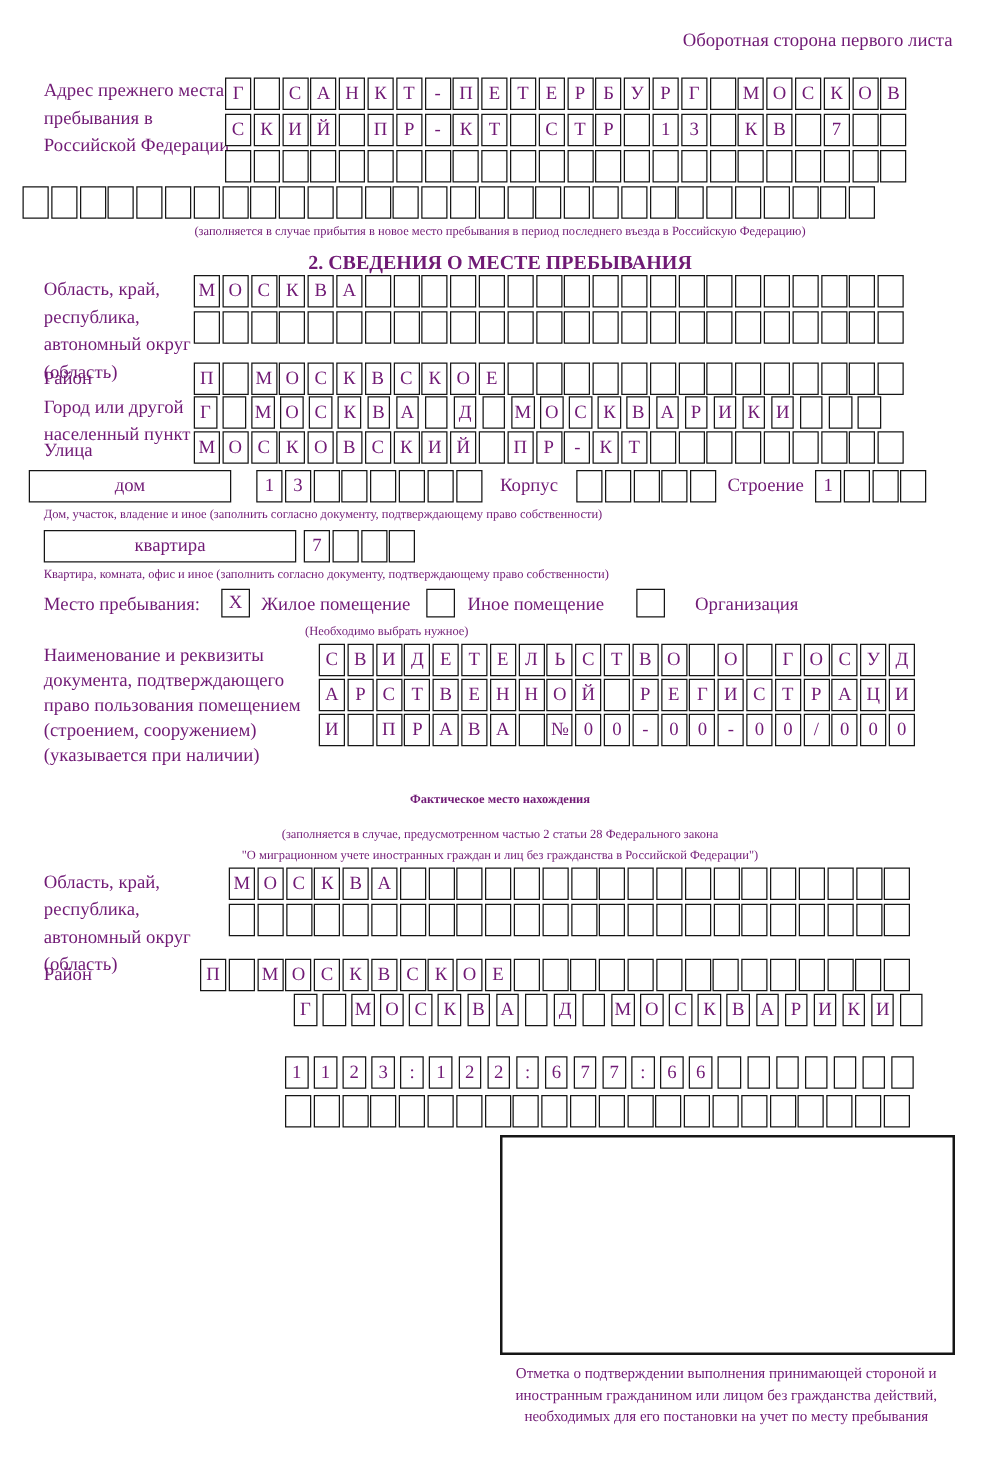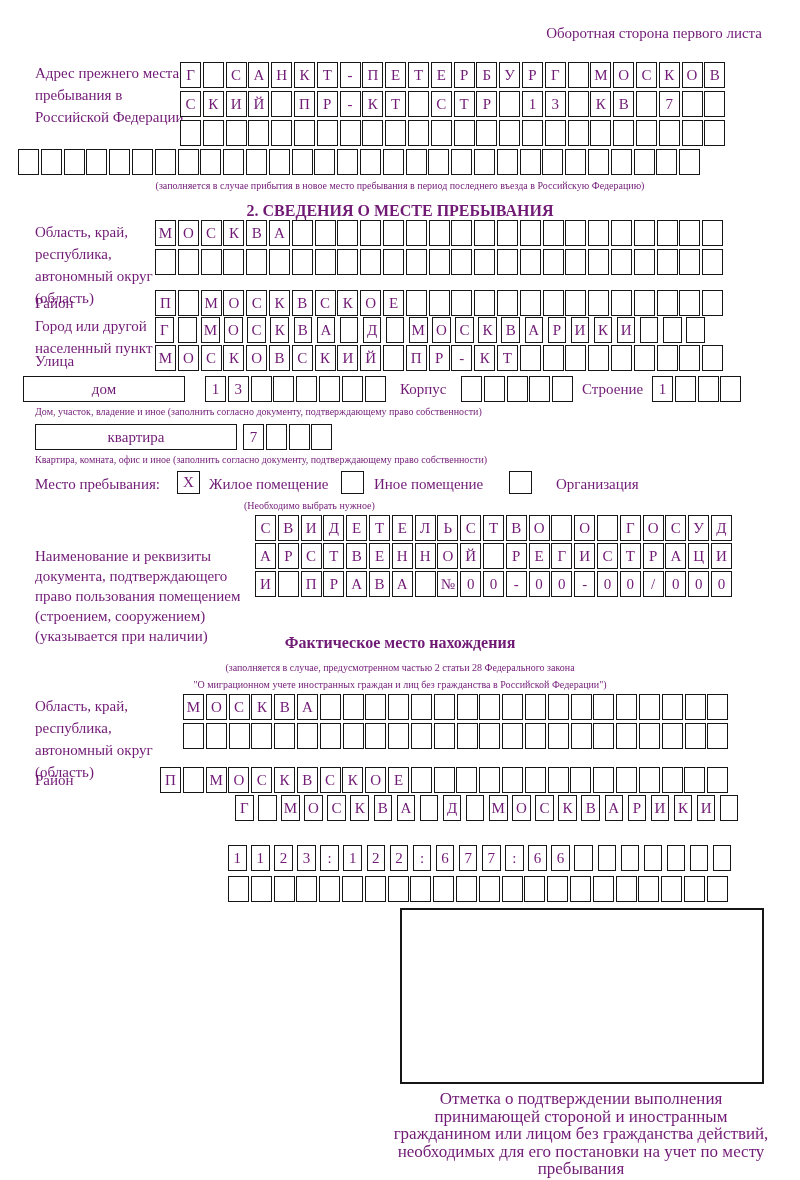--- a/index.html
+++ b/index.html
@@ -68,42 +68,42 @@
 
   .mesto-label { left:35px;  top:473px; }
   .mesto-cb1   { left:177px; top:471px; }
   .mesto-opt1  { left:209px; top:473px; }
   .mesto-cb2   { left:341px; top:471px; }
   .mesto-opt2  { left:374px; top:473px; }
   .mesto-cb3   { left:509px; top:471px; }
   .mesto-opt3  { left:556px; top:473px; }
   .mesto-note  { left:244px; top:498px; }
 
-  .doc-label { left:35px;  top:515px; width:212px;margin-top:31px; }
+  .doc-label { left:35px;  top:515px; width:212px; }
   .doc-r1 { left:255px; top:515px; }
   .doc-r2 { left:255px; top:543px; }
   .doc-r3 { left:255px; top:571px; }
 
-  .h3     { top:634px; font-size:16px; }
+  .h3     { top:634px; font-size:10px; }
   .fnote1 { top:660px; }
   .fnote2 { top:677px; }
 
   .f-oblast-label { left:35px; top:695px; width:155px; }
   .f-oblast-r1 { left:183px; top:694px; }
   .f-oblast-r2 { left:183px; top:723px; }
   .f-raion-label  { left:35px; top:769px; }
   .f-raion-row  { left:160px; top:767px; }
   .f-gorod-label  { left:35px; top:792px; width:200px; }
   .f-gorod-row  { left:235px; top:795px; }
   .f-kadastr-label{ left:35px; top:837px; width:180px; }
   .f-kadastr-r1 { left:228px; top:845px; }
   .f-kadastr-r2 { left:228px; top:876px; }
 
   .stamp-area    { left:400px; top:908px; width:360px; height:172px; }
-  .stamp-caption { left:390px; top:1090px; width:382px; text-align:center; font-size:17px; line-height:17.5px; }
+  .stamp-caption { left:390px; top:1090px; width:382px; text-align:center; font-size:12px; line-height:17.5px; }
 </style>
 </head>
 <body>
 
 <div class="sheet">
 
   <div class="abs lbl" style="top:22px; right:38px;">Оборотная сторона первого листа</div>
 
   <div class="abs lbl prev-label">Адрес прежнего места пребывания в Российской Федерации</div>
   <div class="cells prev-r1">

